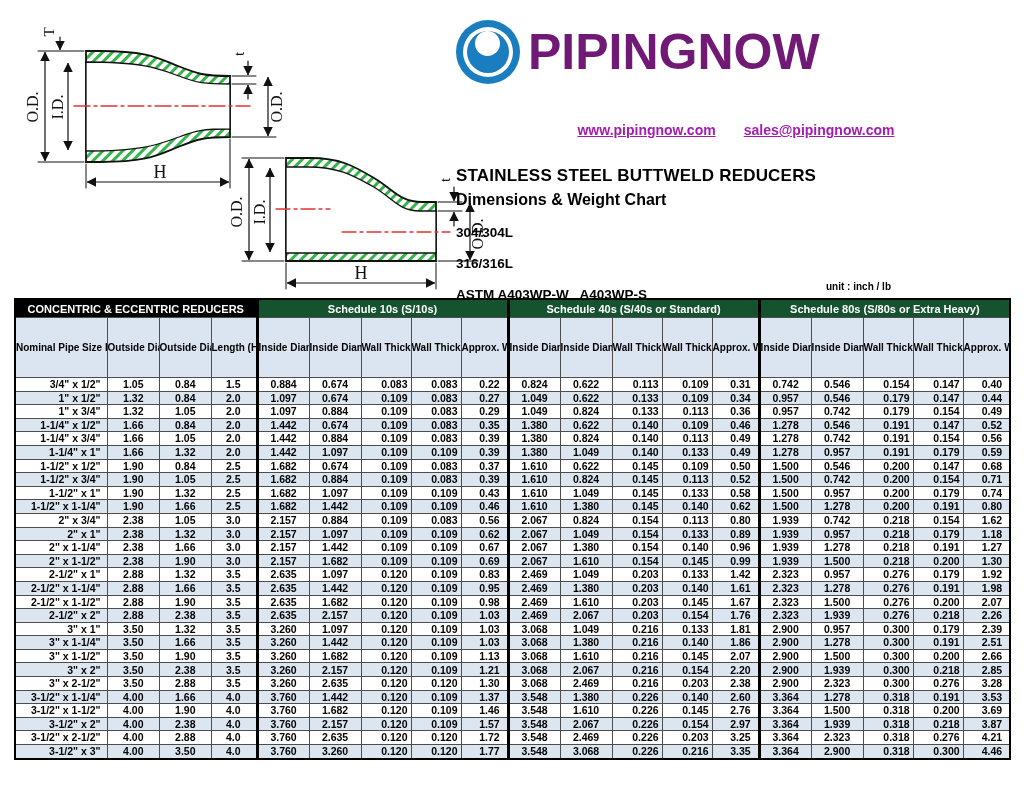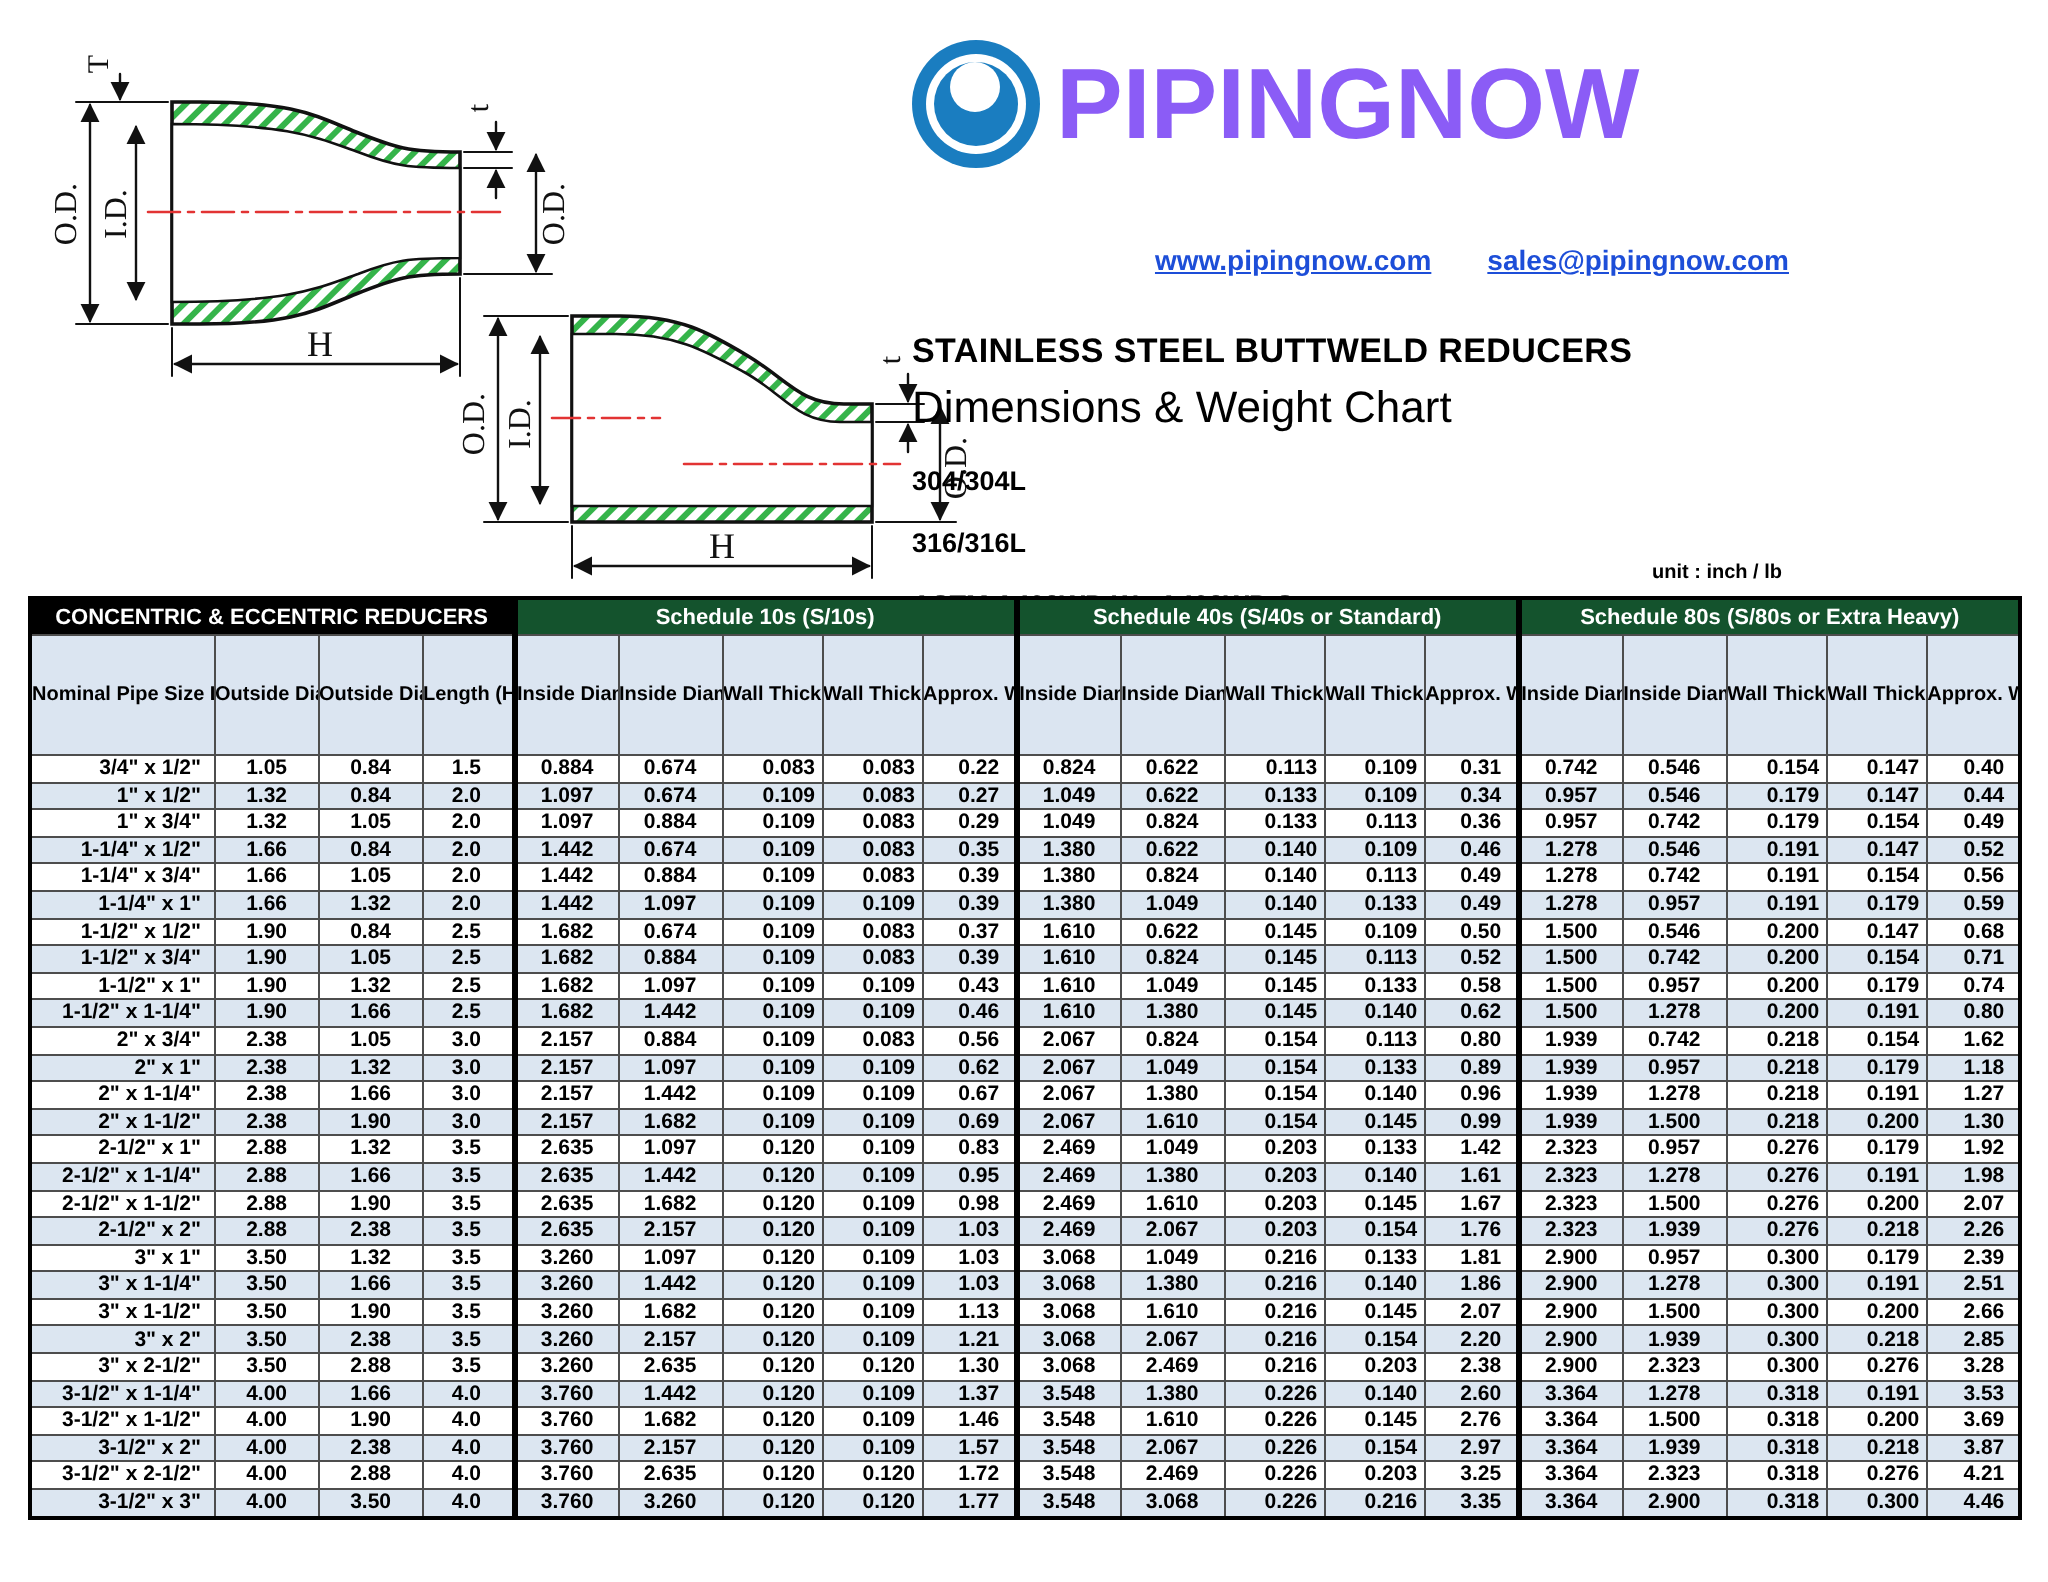--- a/index.html
+++ b/index.html
@@ -5,29 +5,29 @@
   html,body{margin:0;padding:0;background:#fff;}
   .page{position:relative;width:1024px;height:791px;background:#ffffff;overflow:hidden;
         font-family:"Liberation Sans",sans-serif;color:#000;}
 
   
   .brand{position:absolute;left:456px;top:20px;display:flex;align-items:center;gap:8px;}
   .logo-icon{position:relative;width:64px;height:64px;border-radius:50%;background:#1a7dc0;flex:0 0 auto;}
   .logo-icon .ring{position:absolute;left:7px;top:7px;right:7px;bottom:7px;border-radius:50%;background:#fff;}
   .logo-icon .disc{position:absolute;left:11px;top:11px;right:11px;bottom:11px;border-radius:50%;background:#1a7dc0;}
   .logo-icon .hole{position:absolute;left:19px;top:11px;width:25px;height:25px;border-radius:50%;background:#fff;}
-  .logo-text{font-size:50px;font-weight:800;color:#8b5cf6;letter-spacing:0px;line-height:1;}
+  .logo-text{font-size:50px;font-weight:800;color:#701a75;letter-spacing:0px;line-height:1;}
 
   .links{position:absolute;left:456px;top:122px;width:560px;text-align:center;
          font-size:14px;font-weight:700;}
-  .links a{color:#1d4ed8;text-decoration:underline;margin:0 14px;}
+  .links a{color:#a21caf;text-decoration:underline;margin:0 14px;}
 
   .titles{position:absolute;left:456px;top:166px;width:560px;}
   .t1{font-size:17px;font-weight:700;letter-spacing:.2px;}
-  .t2{font-size:22px;font-weight:400;margin-top:5px;}
+  .t2{font-size:16px;font-weight:700;margin-top:5px;}
   .t3{font-size:13.5px;font-weight:700;margin-top:16px;white-space:pre;}
 
   .unit-note{position:absolute;right:133px;top:281px;font-size:10px;font-weight:700;}
 
   
   .diagrams{position:absolute;left:8px;top:6px;}
 
   
   .tbl-wrap{position:absolute;left:14px;top:298px;}
   table.red{border-collapse:collapse;table-layout:fixed;width:996px;

